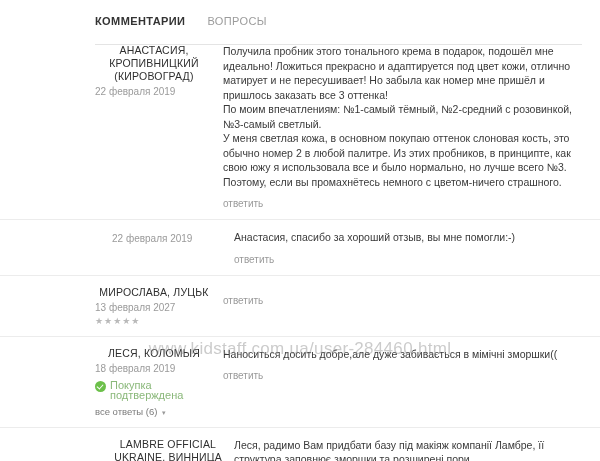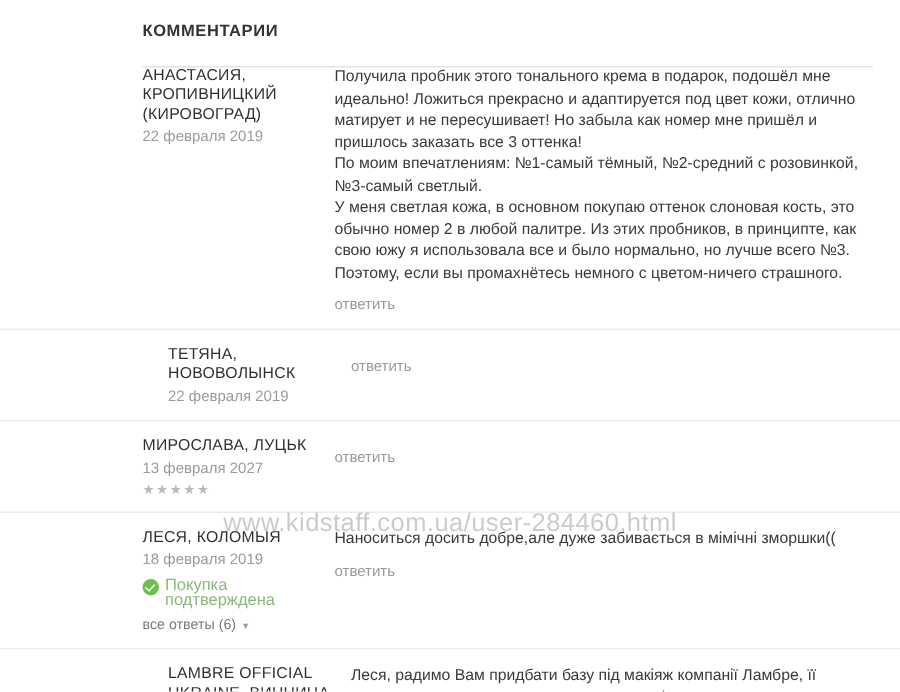--- a/index.html
+++ b/index.html
@@ -84,20 +84,21 @@
   .comment.reply .meta {
     width: 122px;
     flex: 0 0 122px;
   }
   .author {
     font-size: 10.5px;
     line-height: 13px;
     color: #2f2f2f;
     text-transform: uppercase;
     letter-spacing: 0.2px;
+    text-align: center;
   }
   .date {
     margin-top: 3px;
     font-size: 10px;
     color: #9a9a9a;
   }
   .stars {
     margin-top: 3px;
     font-size: 9px;
     color: #b9b9b9;
@@ -180,44 +181,45 @@
     font-family: "Liberation Sans", sans-serif;
   }
 </style>
 </head>
 <body>
 
 <div class="page">
 
   <div class="tabs">
     <div class="tab active">КОММЕНТАРИИ</div>
+    <div class="tab">ВОПРОСЫ</div>
   </div>
   <div class="tabs-rule"></div>
 
   <div class="comments">
 
     <div class="comment">
       <div class="meta">
         <div class="author">АНАСТАСИЯ, КРОПИВНИЦКИЙ (КИРОВОГРАД)</div>
         <div class="date">22 февраля 2019</div>
       </div>
       <div class="body">
         <div class="text">Получила пробник этого тонального крема в подарок, подошёл мне идеально! Ложиться прекрасно и адаптируется под цвет кожи, отлично матирует и не пересушивает! Но забыла как номер мне пришёл и пришлось заказать все 3 оттенка!
 По моим впечатлениям: №1-самый тёмный, №2-средний с розовинкой, №3-самый светлый.
 У меня светлая кожа, в основном покупаю оттенок слоновая кость, это обычно номер 2 в любой палитре. Из этих пробников, в принципте, как свою южу я использовала все и было нормально, но лучше всего №3. Поэтому, если вы промахнётесь немного с цветом-ничего страшного.</div>
         <div class="answer">ответить</div>
       </div>
     </div>
 
     <div class="comment reply">
       <div class="meta">
-        <div class="author">ТЕТЯНА, НОВОВОЛЫНСК</div>
         <div class="date">22 февраля 2019</div>
       </div>
       <div class="body">
+        <div class="text">Анастасия, спасибо за хороший отзыв, вы мне помогли:-)</div>
         <div class="answer">ответить</div>
       </div>
     </div>
 
     <div class="comment">
       <div class="meta">
         <div class="author">МИРОСЛАВА, ЛУЦЬК</div>
         <div class="date">13 февраля 2027</div>
         <div class="stars">★★★★★</div>
       </div>

